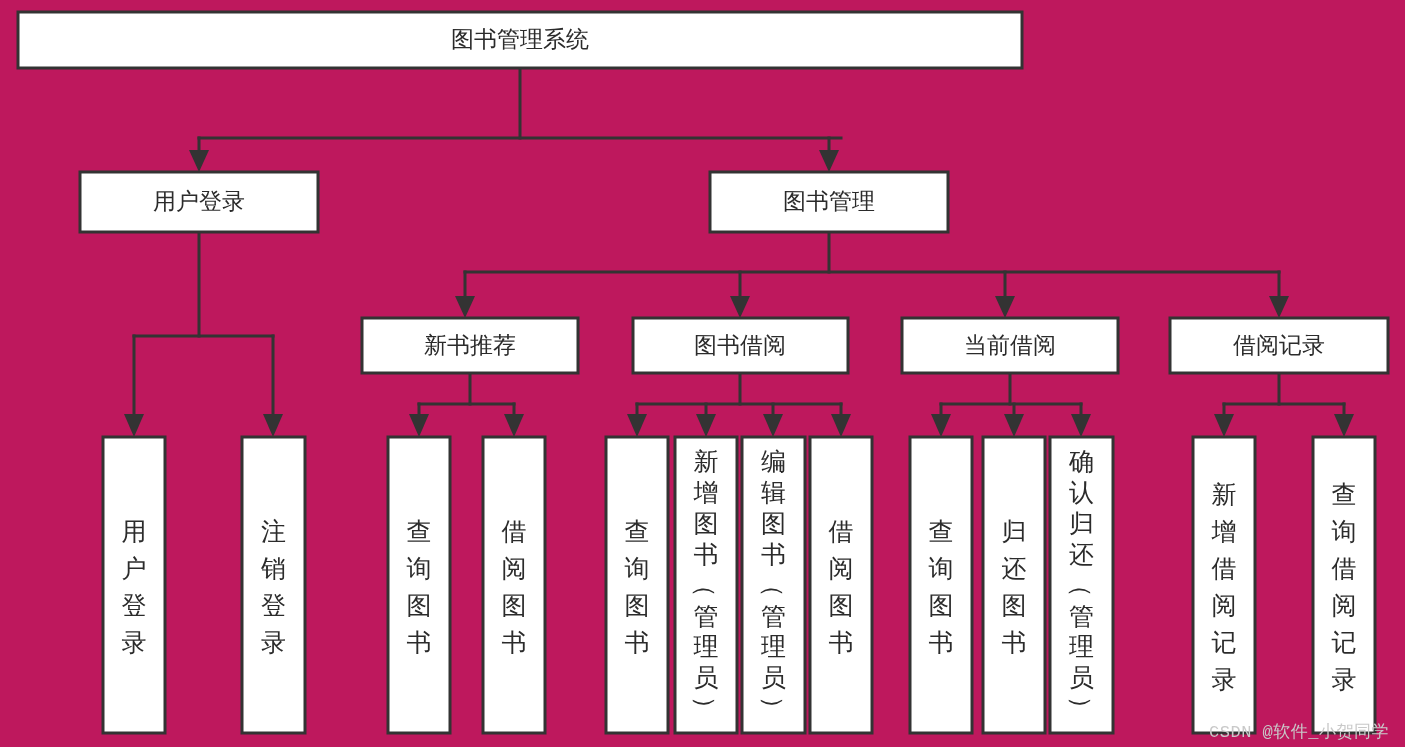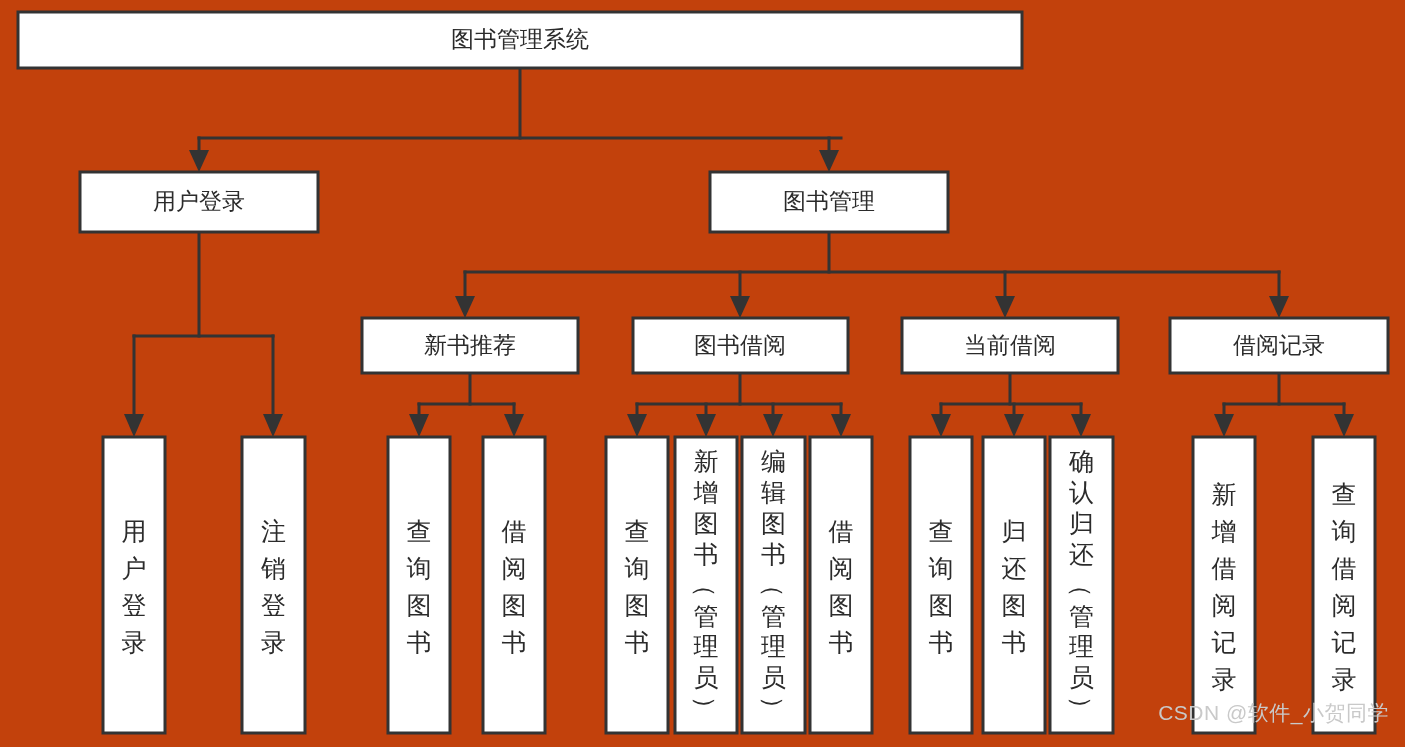--- a/index.html
+++ b/index.html
@@ -7,21 +7,21 @@
     padding: 0;
     background: #ffffff;
   }
   body {
     font-family: "Liberation Sans", "DejaVu Sans", sans-serif;
   }
   #stage {
     position: relative;
     width: 1405px;
     height: 747px;
-    background: #c2410c;
+    background: #be185d;
     overflow: hidden;
   }
   #diagram-svg {
     position: absolute;
     left: 0;
     top: 0;
     width: 1405px;
     height: 747px;
   }
   .node-box {
@@ -48,23 +48,23 @@
   }
   .node-label-vertical {
     fill: #2b2b2b;
     font-family: "Liberation Sans", "DejaVu Sans", sans-serif;
     font-size: 25px;
     text-anchor: middle;
   }
   .watermark {
     position: absolute;
     right: 16px;
-    bottom: 20px;
-    font-family: Liberation Sans, sans-serif;
-    font-size: 21px;
+    bottom: 4px;
+    font-family: Liberation Mono, monospace;
+    font-size: 17px;
     color: #c9c9c9;
     white-space: nowrap;
     letter-spacing: 0.5px;
   }
 </style>
 </head>
 <body>
 
 <div id="stage">
 

